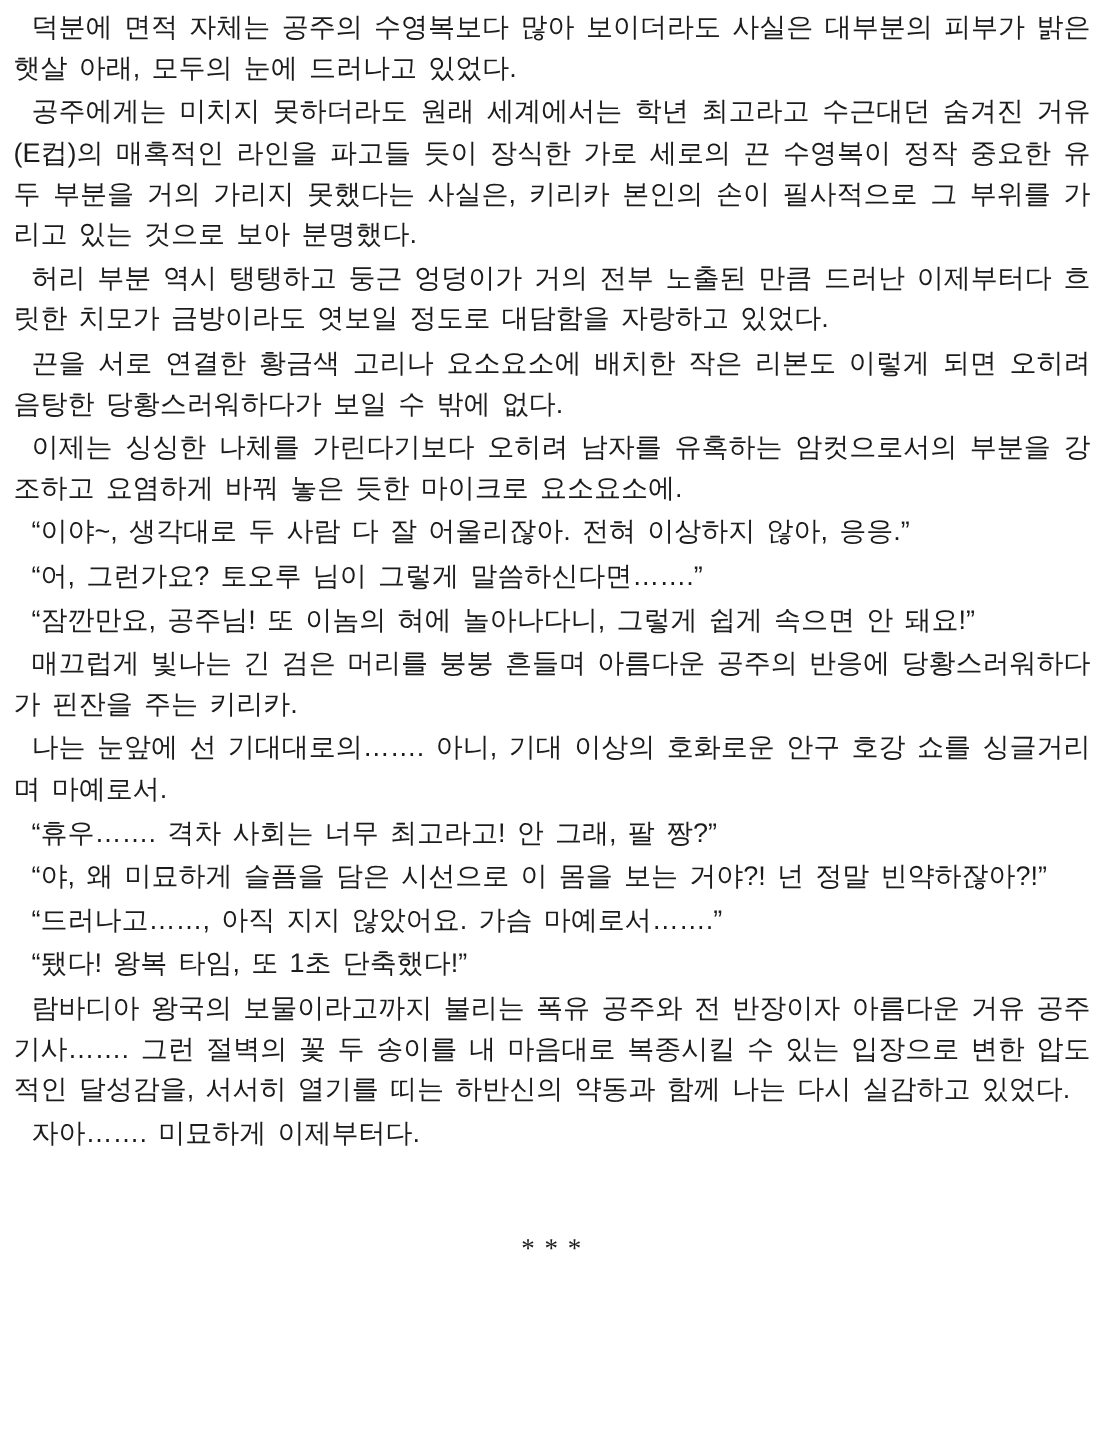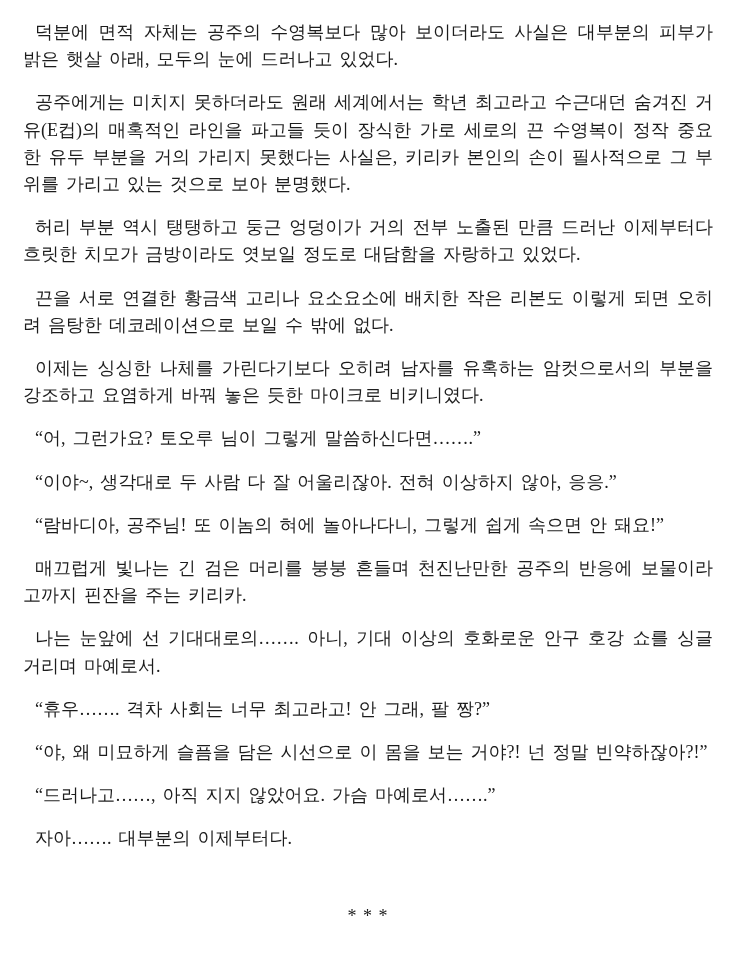--- a/index.html
+++ b/index.html
@@ -13,23 +13,23 @@
     overflow: hidden;
   }
   .page {
     box-sizing: border-box;
     width: 736px;
     height: 953px;
     padding: 3px 7px 0 7px;
     background: #ffffff;
   }
   .body-paragraph {
-    margin: 16px;
+    margin: 2px;
     color: #1c1c1c;
-    font-family: Liberation Serif, serif;
+    font-family: Liberation Sans, sans-serif;
     font-size: 18px;
     line-height: 27.2px;
     text-align: justify;
     text-indent: 12px;
     word-break: break-all;
     word-spacing: 2.5px;
   }
   .separator {
     margin-top: 50px;
     color: #1c1c1c;
@@ -41,26 +41,28 @@
   }
 </style>
 </head>
 <body>
 
 <div class="page">
   <div>
       <p class="body-paragraph">덕분에 면적 자체는 공주의 수영복보다 많아 보이더라도 사실은 대부분의 피부가 밝은 햇살 아래, 모두의 눈에 드러나고 있었다.</p>
       <p class="body-paragraph">공주에게는 미치지 못하더라도 원래 세계에서는 학년 최고라고 수근대던 숨겨진 거유(E컵)의 매혹적인 라인을 파고들 듯이 장식한 가로 세로의 끈 수영복이 정작 중요한 유두 부분을 거의 가리지 못했다는 사실은, 키리카 본인의 손이 필사적으로 그 부위를 가리고 있는 것으로 보아 분명했다.</p>
       <p class="body-paragraph">허리 부분 역시 탱탱하고 둥근 엉덩이가 거의 전부 노출된 만큼 드러난 이제부터다 흐릿한 치모가 금방이라도 엿보일 정도로 대담함을 자랑하고 있었다.</p>
-      <p class="body-paragraph">끈을 서로 연결한 황금색 고리나 요소요소에 배치한 작은 리본도 이렇게 되면 오히려 음탕한 데코레이션으로 보일 수 밖에 없다.</p>
-      <p class="body-paragraph">이제는 싱싱한 나체를 가린다기보다 오히려 남자를 유혹하는 암컷으로서의 부분을 강조하고 요염하게 바꿔 놓은 듯한 마이크로 비키니였다.</p>
+      <p class="body-paragraph">끈을 서로 연결한 황금색 고리나 요소요소에 배치한 작은 리본도 이렇게 되면 오히려 음탕한 당황스러워하다가 보일 수 밖에 없다.</p>
+      <p class="body-paragraph">이제는 싱싱한 나체를 가린다기보다 오히려 남자를 유혹하는 암컷으로서의 부분을 강조하고 요염하게 바꿔 놓은 듯한 마이크로 요소요소에.</p>
+      <p class="body-paragraph">“이야~, 생각대로 두 사람 다 잘 어울리잖아. 전혀 이상하지 않아, 응응.”</p>
       <p class="body-paragraph">“어, 그런가요? 토오루 님이 그렇게 말씀하신다면…….”</p>
-      <p class="body-paragraph">“이야~, 생각대로 두 사람 다 잘 어울리잖아. 전혀 이상하지 않아, 응응.”</p>
-      <p class="body-paragraph">“람바디아, 공주님! 또 이놈의 혀에 놀아나다니, 그렇게 쉽게 속으면 안 돼요!”</p>
-      <p class="body-paragraph">매끄럽게 빛나는 긴 검은 머리를 붕붕 흔들며 천진난만한 공주의 반응에 보물이라고까지 핀잔을 주는 키리카.</p>
+      <p class="body-paragraph">“잠깐만요, 공주님! 또 이놈의 혀에 놀아나다니, 그렇게 쉽게 속으면 안 돼요!”</p>
+      <p class="body-paragraph">매끄럽게 빛나는 긴 검은 머리를 붕붕 흔들며 아름다운 공주의 반응에 당황스러워하다가 핀잔을 주는 키리카.</p>
       <p class="body-paragraph">나는 눈앞에 선 기대대로의……. 아니, 기대 이상의 호화로운 안구 호강 쇼를 싱글거리며 마예로서.</p>
       <p class="body-paragraph">“휴우……. 격차 사회는 너무 최고라고! 안 그래, 팔 짱?”</p>
       <p class="body-paragraph">“야, 왜 미묘하게 슬픔을 담은 시선으로 이 몸을 보는 거야?! 넌 정말 빈약하잖아?!”</p>
       <p class="body-paragraph">“드러나고……, 아직 지지 않았어요. 가슴 마예로서…….”</p>
-      <p class="body-paragraph">자아……. 대부분의 이제부터다.</p>
+      <p class="body-paragraph">“됐다! 왕복 타임, 또 1초 단축했다!”</p>
+      <p class="body-paragraph">람바디아 왕국의 보물이라고까지 불리는 폭유 공주와 전 반장이자 아름다운 거유 공주기사……. 그런 절벽의 꽃 두 송이를 내 마음대로 복종시킬 수 있는 입장으로 변한 압도적인 달성감을, 서서히 열기를 띠는 하반신의 약동과 함께 나는 다시 실감하고 있었다.</p>
+      <p class="body-paragraph">자아……. 미묘하게 이제부터다.</p>
     </div>
   <div class="separator">* * *</div>
 </div>
 
 </body></html>

